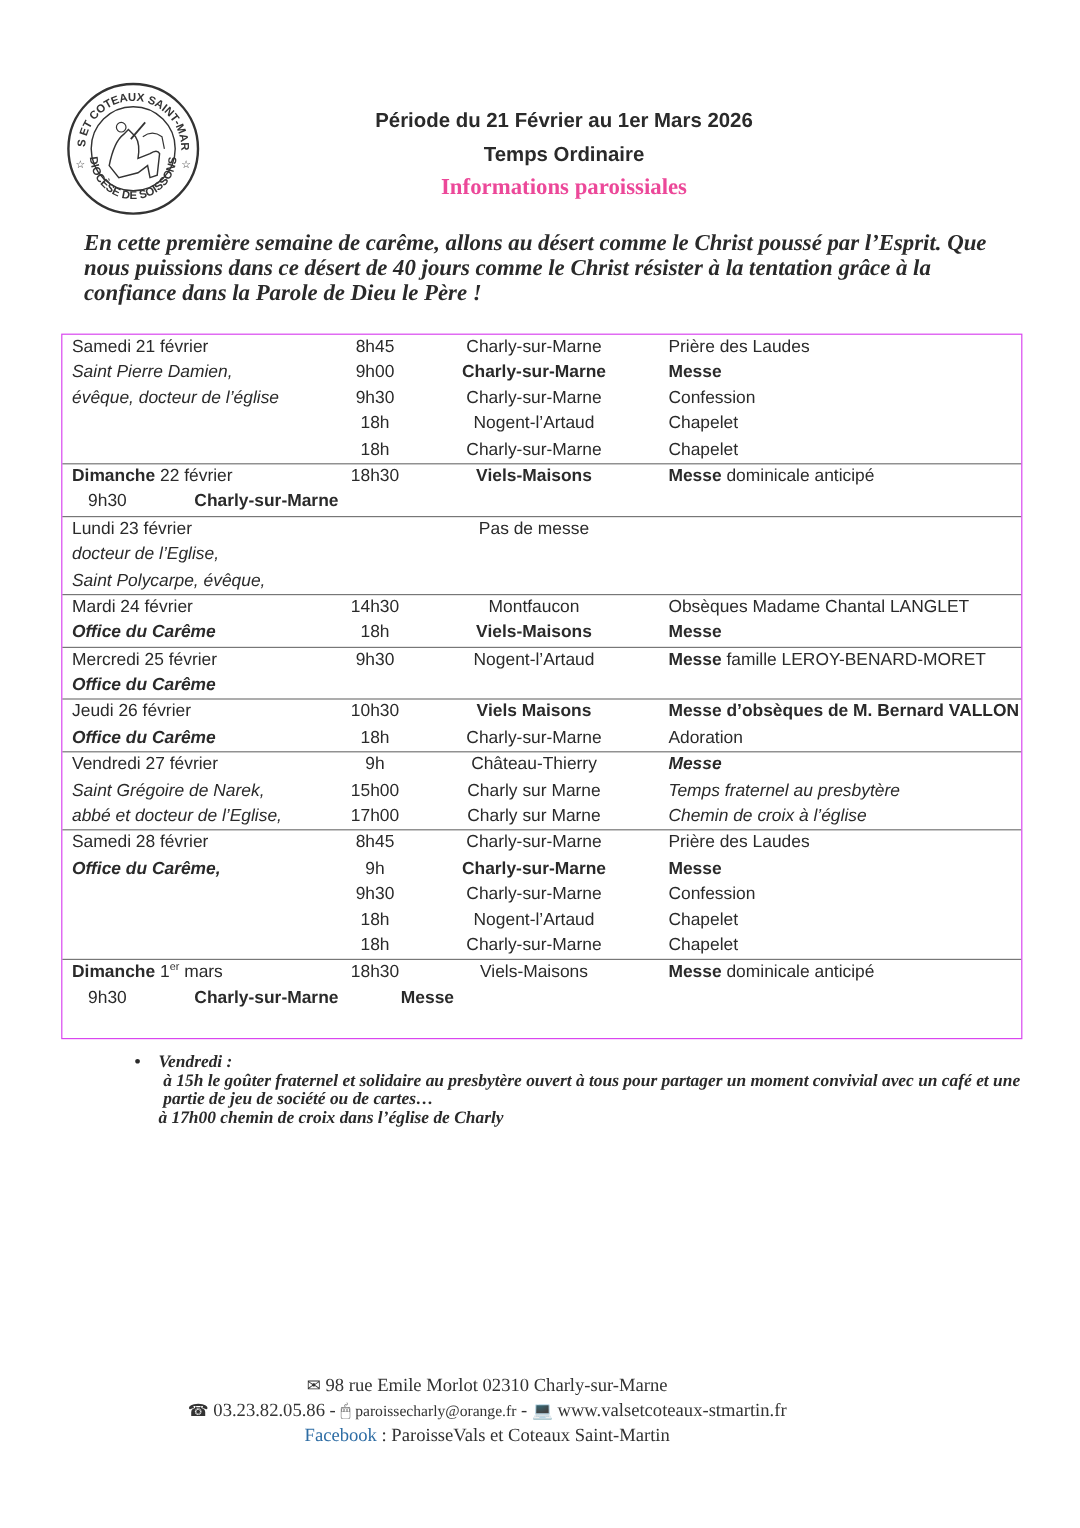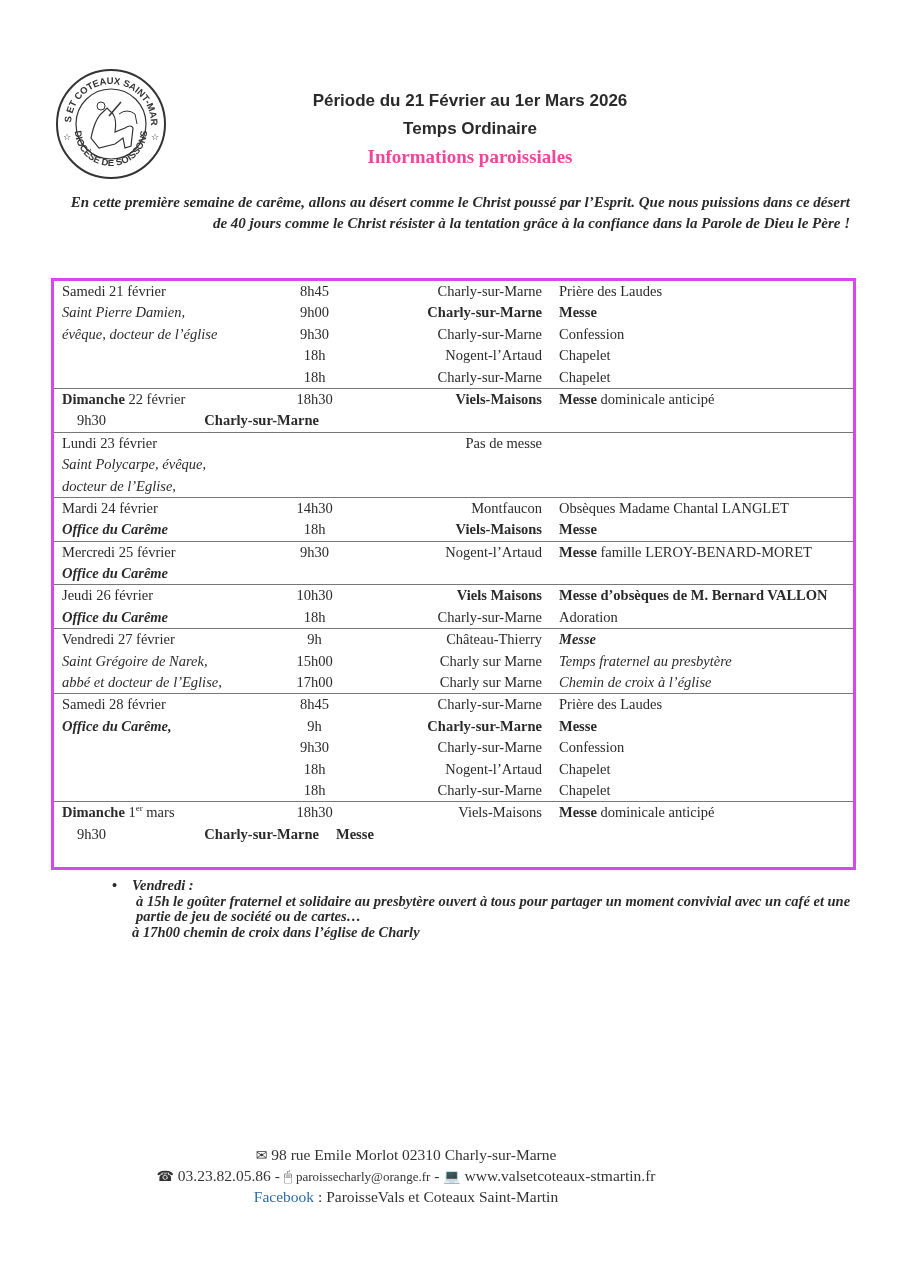--- a/index.html
+++ b/index.html
@@ -2,31 +2,31 @@
 <html><head>
 <meta charset="utf-8">
 <style>
   html, body { margin:0; padding:0; background:#ffffff; }
   body { width:900px; height:1273px; position:relative; overflow:hidden; color:#222; }
   .logo { position:absolute; left:55px; top:68px; width:112px; height:112px; }
   .hdr { position:absolute; left:250px; width:440px; text-align:center; }
   .h1 { top:91px; font-family:"Liberation Sans", sans-serif; font-weight:bold; font-size:17px; color:#2a2a2a; }
   .h2 { top:119px; font-family:"Liberation Sans", sans-serif; font-weight:bold; font-size:17px; color:#2a2a2a; }
   .h3 { top:146px; font-family:"Liberation Serif", serif; font-weight:bold; font-size:19px; color:#ec4899; }
-  .intro { position:absolute; left:70px; top:192px; width:780px; text-align:right;
+  .intro { position:absolute; left:70px; top:192px; width:780px; text-align:left;
            font-family:"Liberation Serif", serif; font-style:italic; font-weight:bold;
-           font-size:15px; line-height:21px; color:#2a2a2a; }
-  .sched { position:absolute; left:51px; top:278px; width:799px; border:3px solid #d946ef;
-           font-family:Liberation Serif, serif; font-size:14.5px; color:#2a2a2a; }
+           font-size:19px; line-height:21px; color:#2a2a2a; }
+  .sched { position:absolute; left:51px; top:278px; width:799px; border:1px solid #d946ef;
+           font-family:Liberation Sans, sans-serif; font-size:14.5px; color:#2a2a2a; }
   .block { border-top:1px solid #777; position:relative; }
   .block:first-child { border-top:none; }
   .line { display:flex; height:21.4px; line-height:21.4px; white-space:nowrap; }
   .c-day { width:215px; padding-left:8px; }
   .c-time { width:75px; text-align:center; }
-  .c-place { width:190px; text-align:right; }
+  .c-place { width:190px; text-align:center; }
   .c-evt { padding-left:17px; }
   .b { font-weight:bold; }
   .i { font-style:italic; }
   .bi { font-weight:bold; font-style:italic; }
   .small { font-size:13px; }
   sup { font-size:9px; line-height:0; }
   .notes { position:absolute; left:112px; top:878px; width:740px;
            font-family:"Liberation Serif", serif; font-weight:bold; font-size:14.5px; line-height:15.5px; color:#2a2a2a; }
   .bullet { position:absolute; left:0; top:0; }
   .notes .txt { margin-left:20px;font-style:italic; }
@@ -118,24 +118,24 @@
   </div>
 
   <div class="block">
     <div class="line">
       <span class="c-day">Lundi 23 février</span>
       <span class="c-time"></span>
       <span class="c-place">Pas de messe</span>
       <span class="c-evt"></span>
     </div>
     <div class="line">
+      <span class="c-day i">docteur de l’Eglise,</span>
+    </div>
+    <div class="line">
       <span class="c-day i">Saint Polycarpe, évêque,</span>
-    </div>
-    <div class="line">
-      <span class="c-day i">docteur de l’Eglise,</span>
     </div>
   </div>
 
   <div class="block">
     <div class="line">
       <span class="c-day">Mardi 24 février</span>
       <span class="c-time">14h30</span>
       <span class="c-place">Montfaucon</span>
       <span class="c-evt">Obsèques Madame Chantal LANGLET</span>
     </div>

